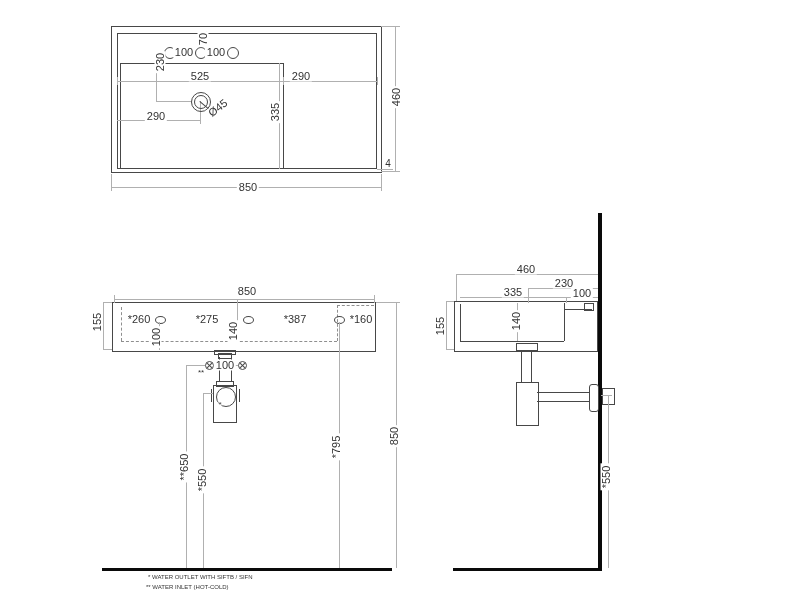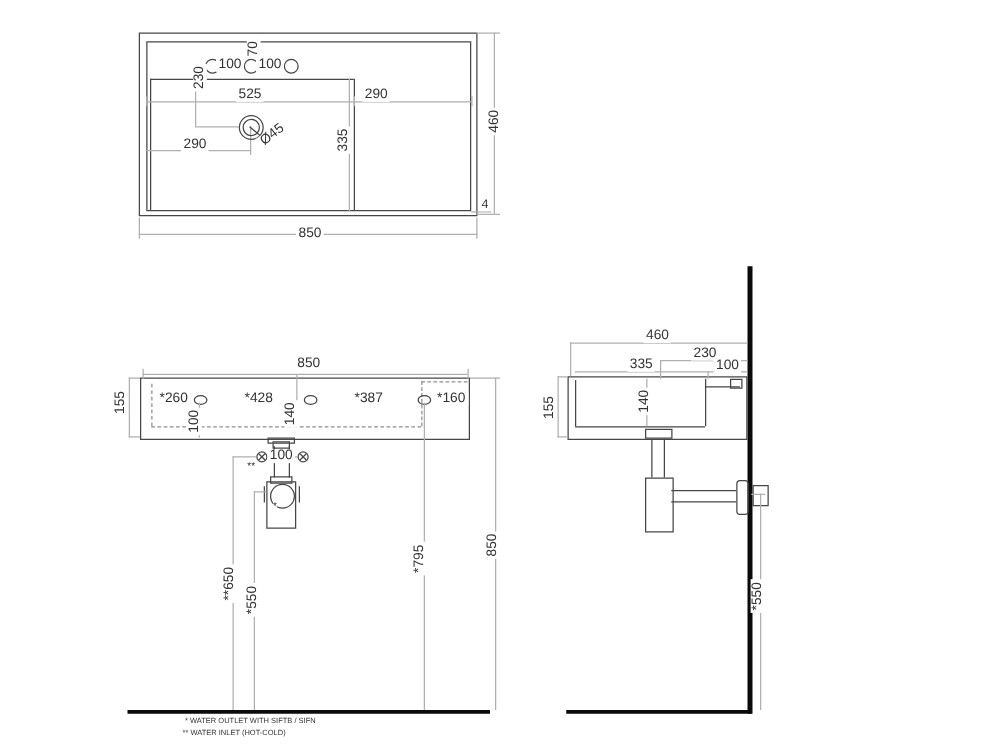--- a/index.html
+++ b/index.html
@@ -109,21 +109,21 @@
 
     <div class="a sv" style="left:121px;top:307px;height:34px;"></div>
     <div class="a sh" style="left:121px;top:341px;width:216px;"></div>
     <div class="a sv" style="left:337px;top:305px;height:36px;"></div>
     <div class="a sh" style="left:337px;top:305px;width:37px;"></div>
 
     <div class="a circ" style="left:155px;top:316px;width:9px;height:6px;"></div>
     <div class="a circ" style="left:243px;top:316px;width:9px;height:6px;"></div>
     <div class="a circ" style="left:334px;top:316px;width:9px;height:6px;"></div>
     <div class="a lbl" style="left:139px;top:319px;">*260</div>
-    <div class="a lbl" style="left:207px;top:319px;">*428</div>
+    <div class="a lbl" style="left:207px;top:319px;">*275</div>
     <div class="a lbl" style="left:295px;top:319px;">*387</div>
     <div class="a lbl" style="left:361px;top:319px;">*160</div>
 
     <div class="a dv" style="left:159px;top:322px;height:28px;"></div>
     <div class="a lbl rot" style="left:156px;top:337px;">100</div>
     <div class="a dv" style="left:237px;top:300px;height:41px;"></div>
     <div class="a lbl rot" style="left:233px;top:331px;">140</div>
 
     <div class="a tbox" style="left:214px;top:350px;width:20px;height:3px;"></div>
     <div class="a tbox" style="left:218px;top:353px;width:12px;height:4px;"></div>

